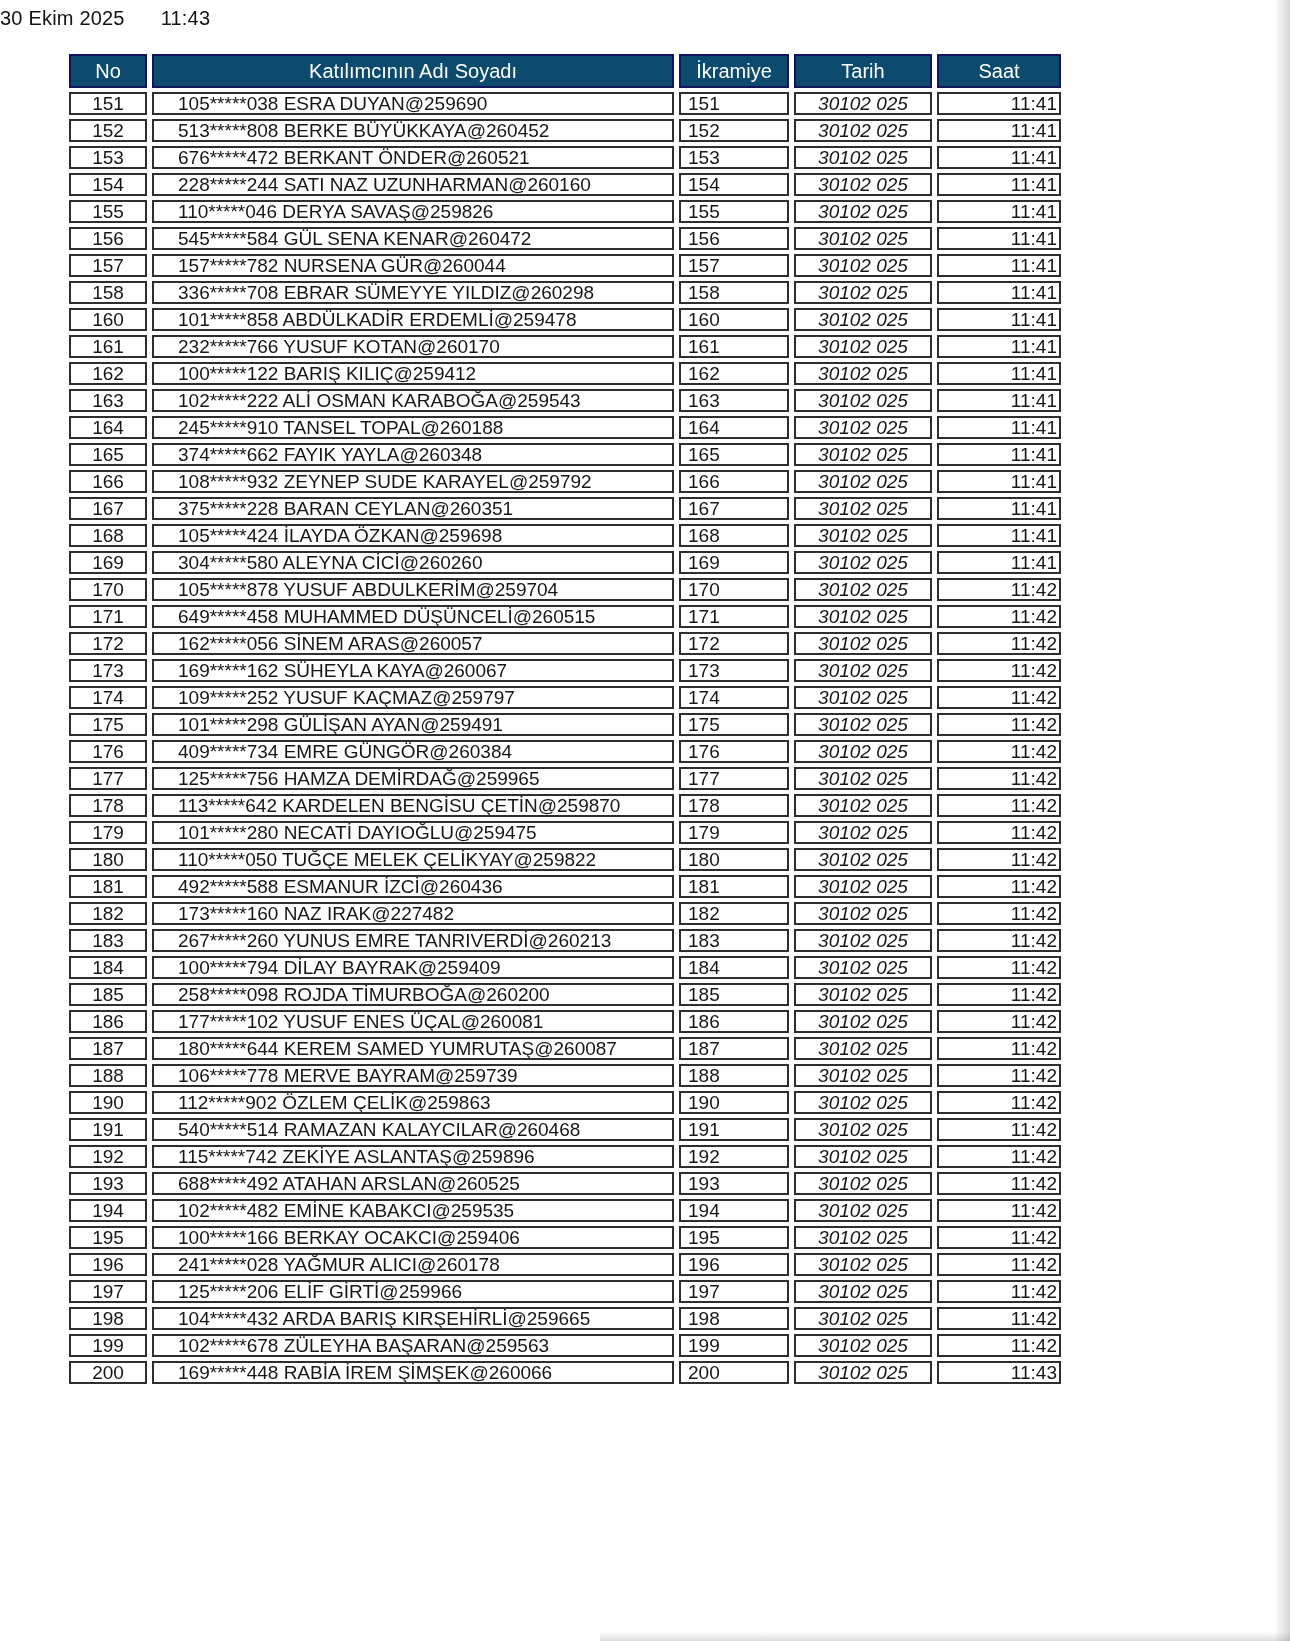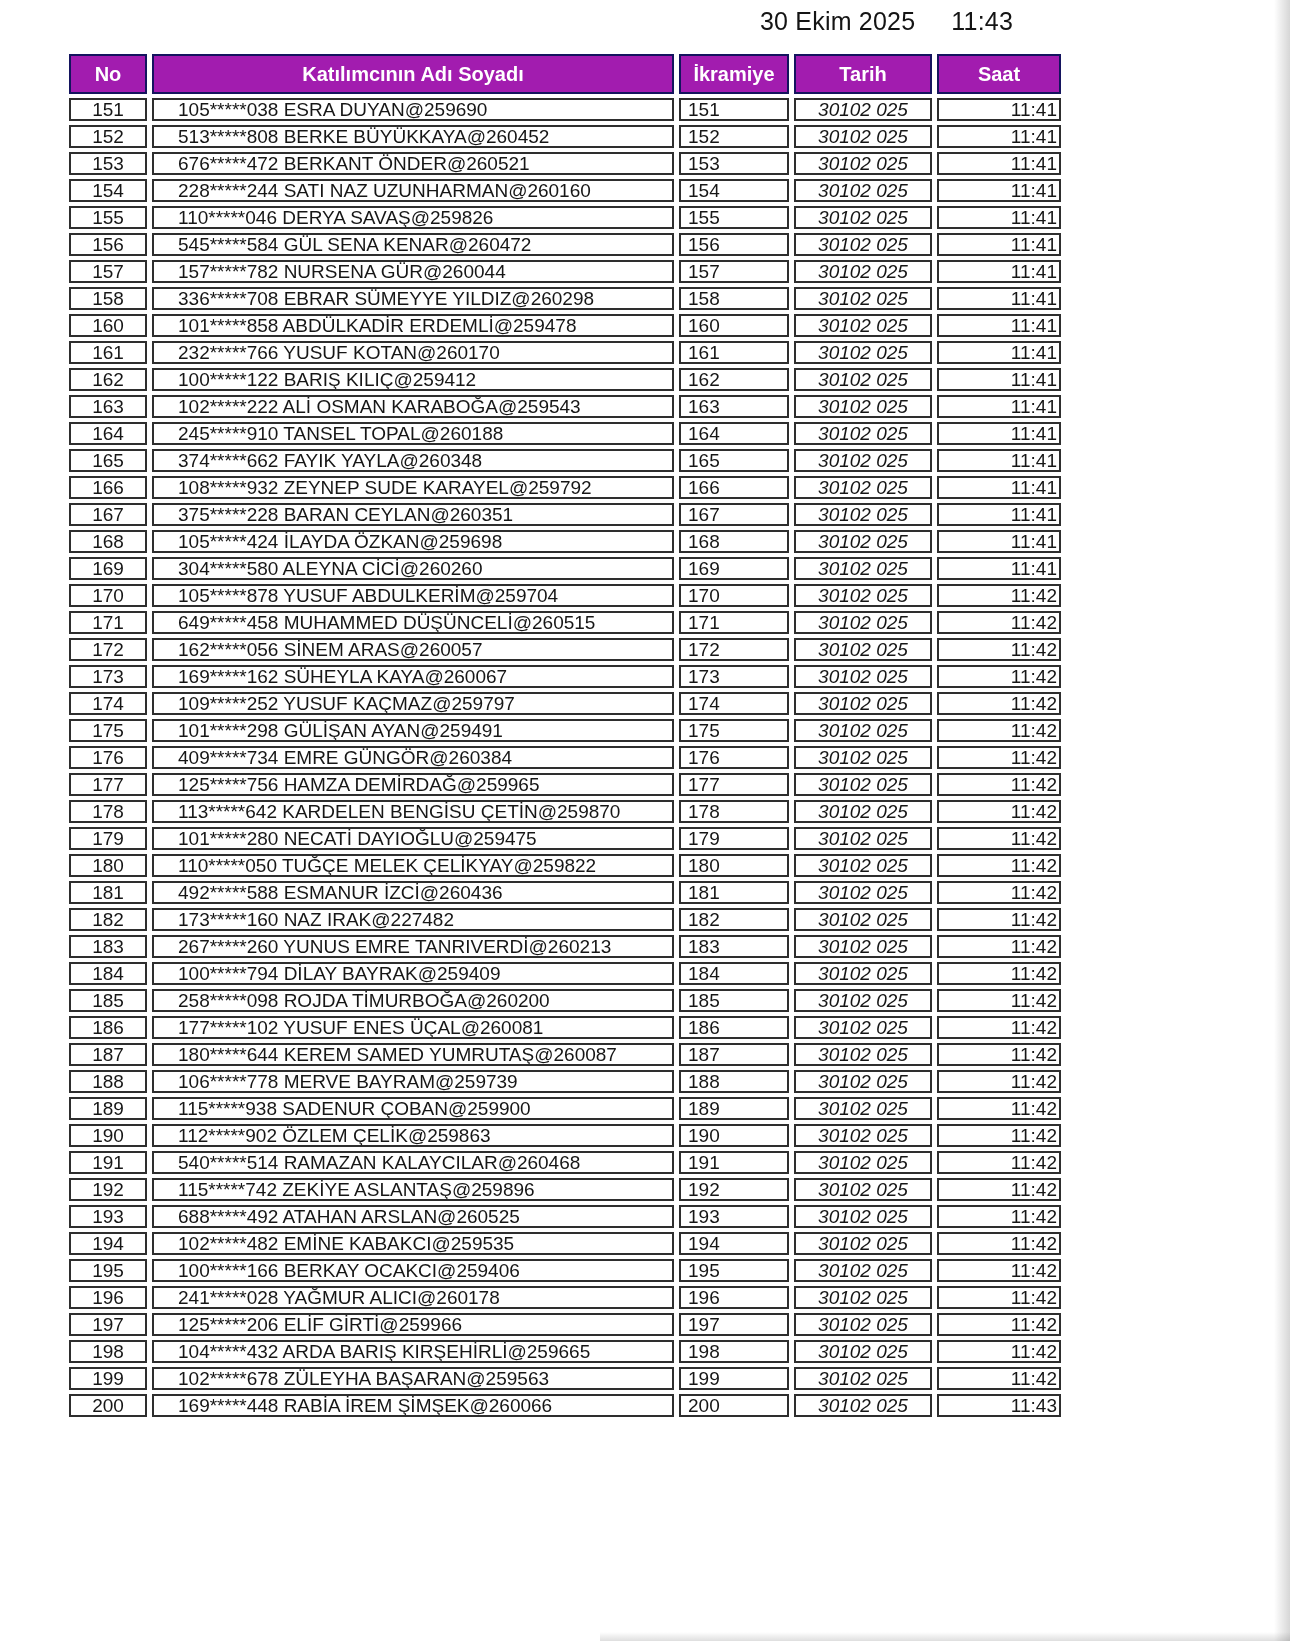--- a/index.html
+++ b/index.html
@@ -13,46 +13,45 @@
     width: 1290px;
     height: 1641px;
     background: #ffffff;
     overflow: hidden;
   }
   .timestamp {
     position: absolute;
     top: 7px;
     left: 0;
     width: 1013px;
-    text-align: right;
-    font-size: 25px;
+    font-size: 20px;
     color: #141414;
     letter-spacing: 0.2px;
   }
   .timestamp .time {
     margin-left: 36px;
   }
   table.participants {
     position: absolute;
     left: 64px;
     top: 50px;
     border-collapse: separate;
     border-spacing: 5px 4px;
     table-layout: fixed;
   }
   thead tr {
     background: #0d0de8; 
   }
   th {
     box-sizing: border-box;
-    background: #a21caf;
+    background: #0c4a6e;
     color: #ffffff;
-    font-weight: bold;
+    font-weight: normal;
     font-size: 20px;
-    height: 40px;
+    height: 34px;
     border: 2px solid #14145e;
     padding: 0;
     text-align: center;
     vertical-align: middle;
     white-space: nowrap;
   }
   td {
     box-sizing: border-box;
     border: 2px solid #2e2e2e;
     font-size: 19px;
@@ -411,27 +410,20 @@
     </tr>
 
     <tr>
       <td class="c-no">188</td>
       <td class="c-name">106*****778 MERVE BAYRAM@259739</td>
       <td class="c-ikr">188</td>
       <td class="c-tarih">30102 025</td>
       <td class="c-saat">11:42</td>
     </tr>
 
-    <tr>
-      <td class="c-no">189</td>
-      <td class="c-name">115*****938 SADENUR ÇOBAN@259900</td>
-      <td class="c-ikr">189</td>
-      <td class="c-tarih">30102 025</td>
-      <td class="c-saat">11:42</td>
-    </tr>
 
     <tr>
       <td class="c-no">190</td>
       <td class="c-name">112*****902 ÖZLEM ÇELİK@259863</td>
       <td class="c-ikr">190</td>
       <td class="c-tarih">30102 025</td>
       <td class="c-saat">11:42</td>
     </tr>
 
     <tr>

